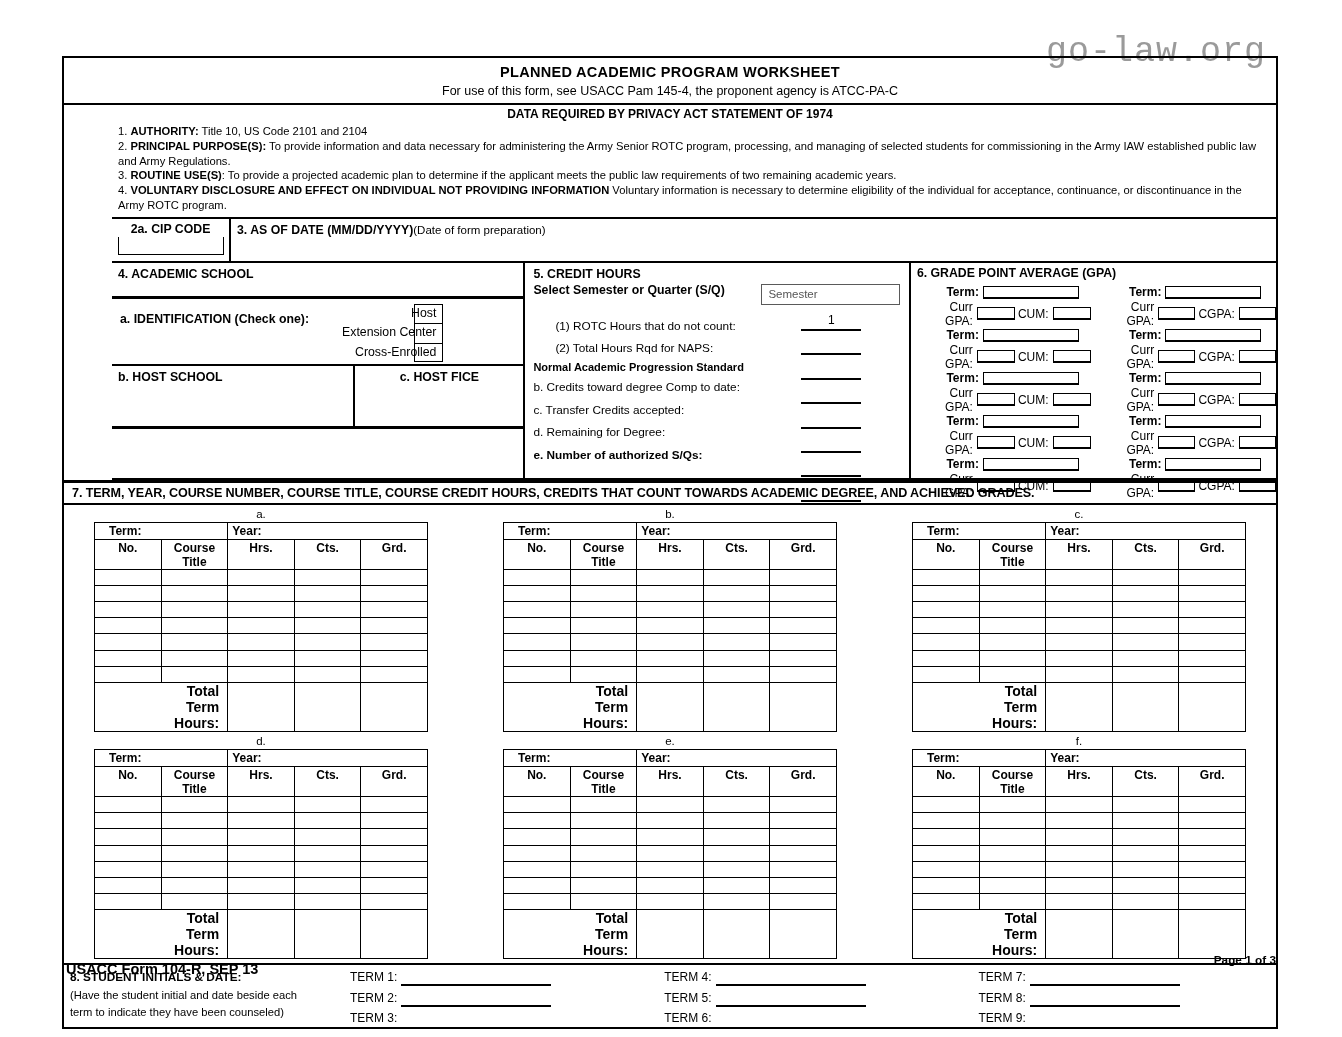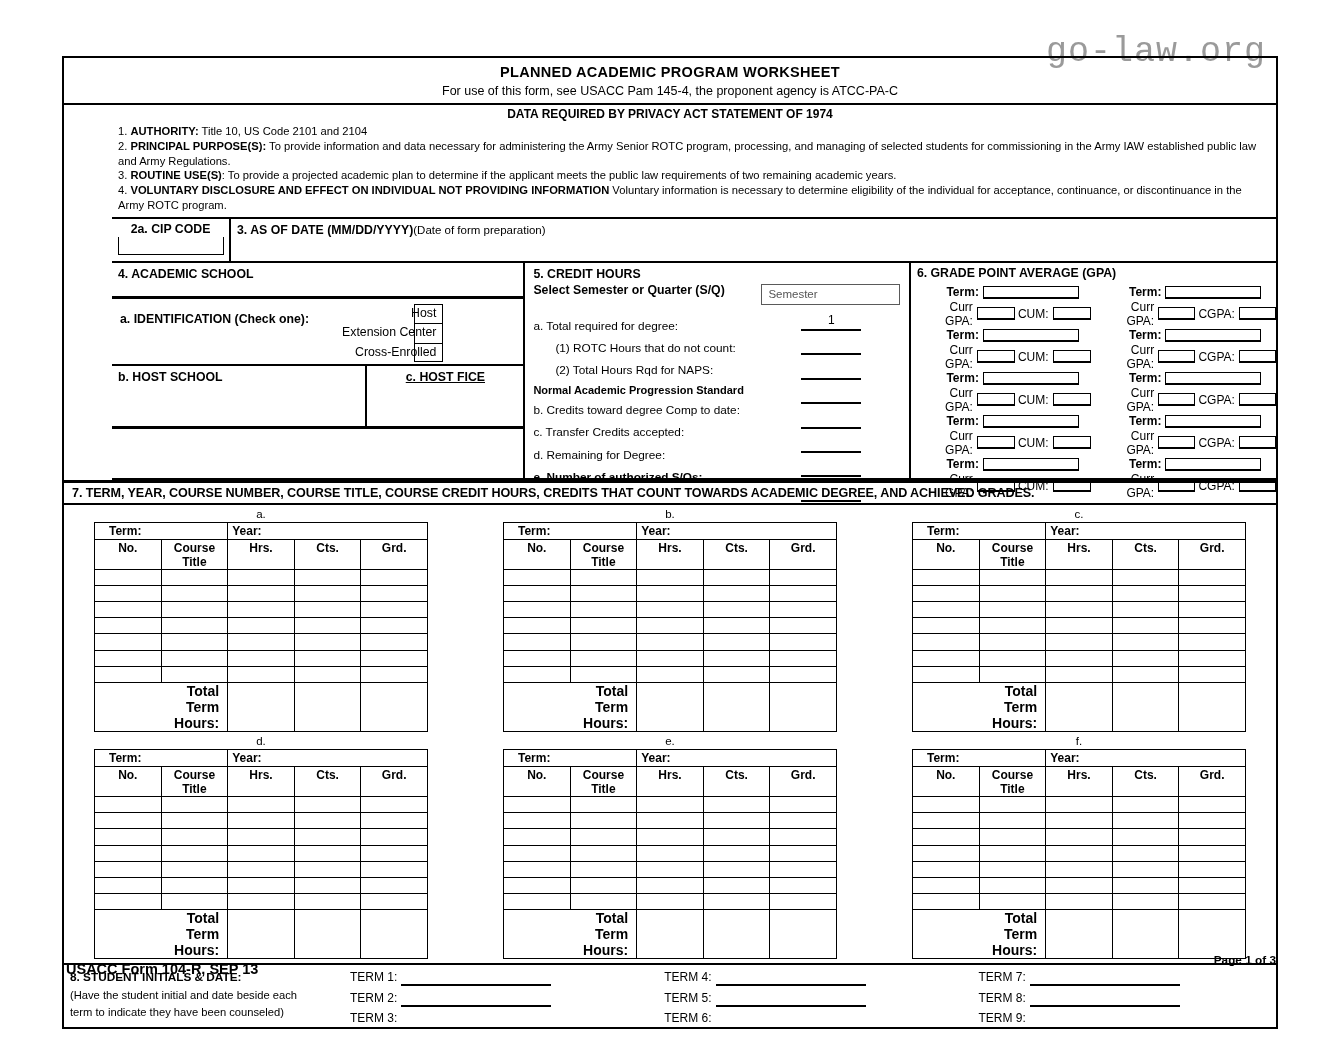--- a/index.html
+++ b/index.html
@@ -54,21 +54,21 @@
   .ident-opts{position:absolute;right:87px;top:5px;text-align:right;}
   .ident-opts div{font-size:12.3px;height:19.5px;line-height:19.5px;}
   .ident-boxes{position:absolute;left:302px;top:5px;}
   .ident-boxes .cb{
     width:29px;height:19.5px;border:1.5px solid #000;box-sizing:border-box;
     border-bottom:none;
   }
   .ident-boxes .cb:last-child{border-bottom:1.5px solid #000;}
   .hostrow{height:60px;border-top:2.5px solid #000;display:flex;}
   .hostrow .hs{flex:1;border-right:2px solid #000;}
-  .hostrow .hf{width:156px;text-decoration:underline;}
+  .hostrow .hf{width:168px;}
   .hf-lbl{font-size:12.3px;font-weight:bold;text-align:center;padding-top:4px;}
   .school-bottom{flex:1;border-top:3px solid #000;}
   
   .credit-h{font-size:12.3px;font-weight:bold;padding:4px 0 0 8px;}
   .credit-h2{font-size:12.3px;font-weight:bold;padding:2px 0 0 8px;}
   .sel-box{
     position:absolute;left:236px;top:21px;width:139px;height:21px;
     border:1px solid #5a5a5a;box-sizing:border-box;background:#fff;
     font-size:11.5px;color:#555;padding:3px 0 0 6px;overflow:hidden;
   }
@@ -232,21 +232,20 @@
         </div>
       </div>
       <div class="school-bottom"></div>
     </div>
 
     <div class="c-credit br">
       <div class="credit-h">5.  CREDIT HOURS</div>
       <div class="credit-h2">Select Semester or Quarter (S/Q)</div>
       <div class="sel-box">Semester</div>
       <div class="credit-list">
-        <div class="cli">a. Total required for degree:</div>
         <div class="cli ind">(1)  ROTC Hours that do not count:</div>
         <div class="cli ind">(2)  Total Hours Rqd for NAPS:</div>
         <div class="cli bold">Normal Academic Progression Standard</div>
         <div class="cli">b.  Credits toward degree Comp to date:</div>
         <div class="cli">c.  Transfer Credits accepted:</div>
         <div class="cli">d.  Remaining for Degree:</div>
         <div class="cli boldlast">e.  Number of authorized S/Qs:</div>
       </div>
       <div class="credit-lines">
         <div>1</div>

